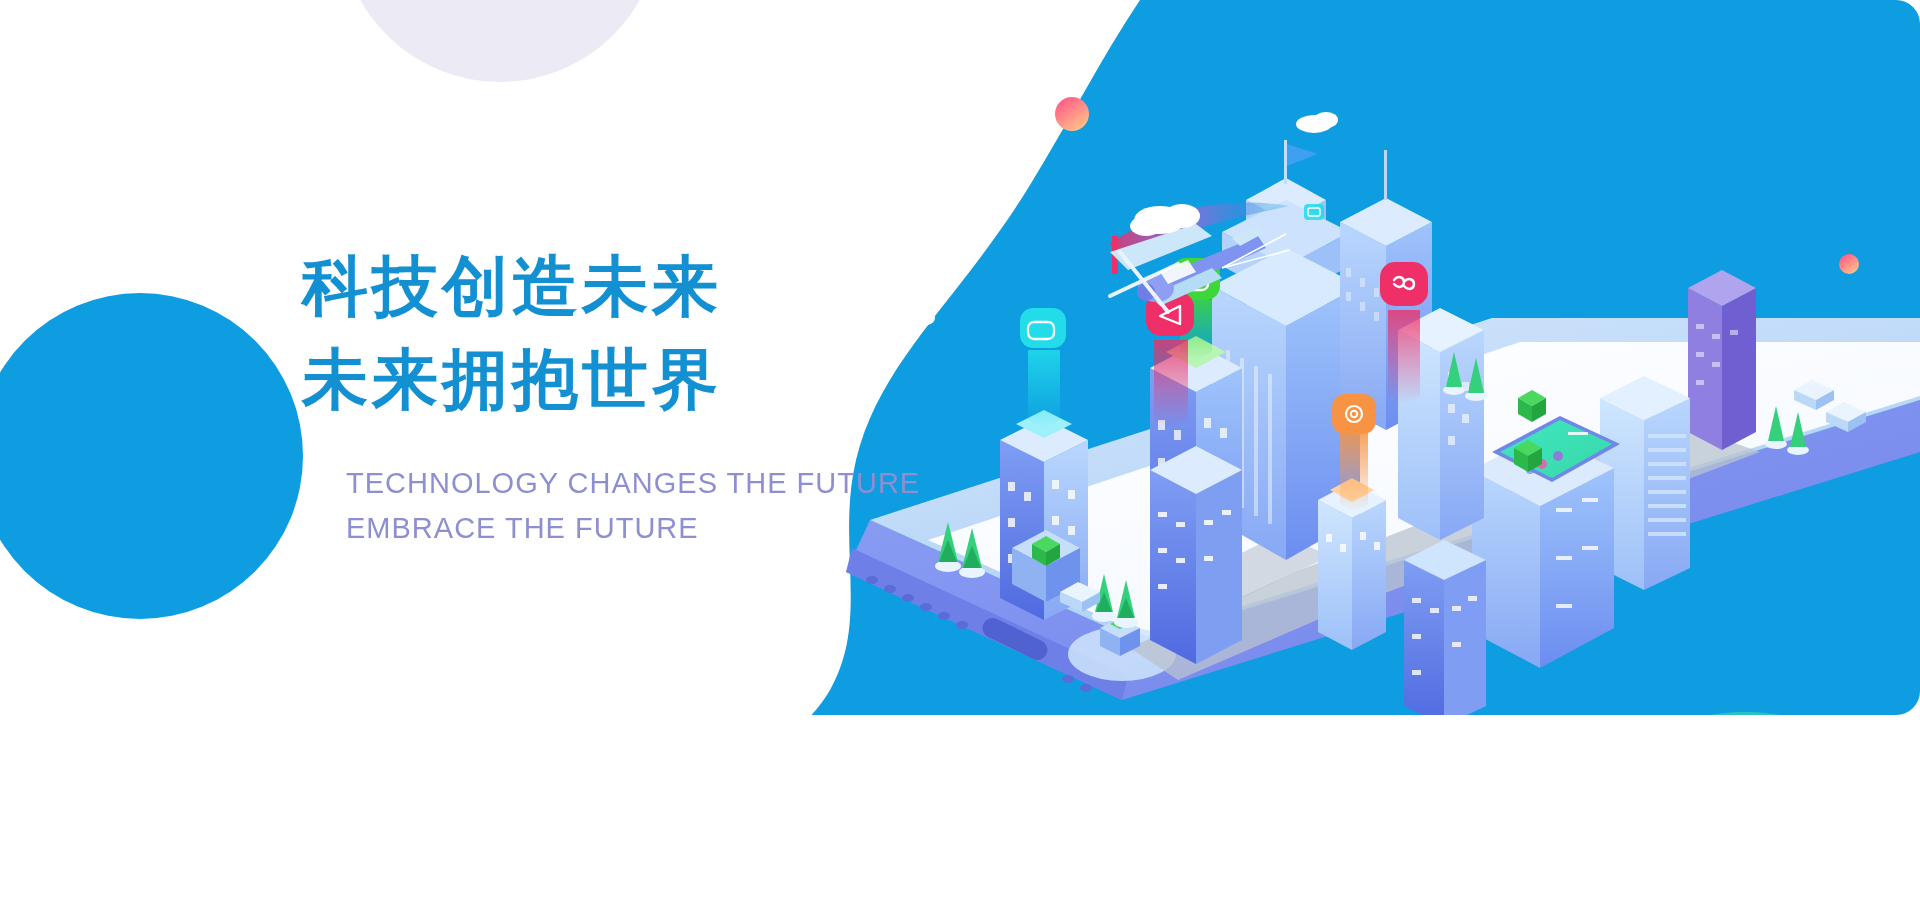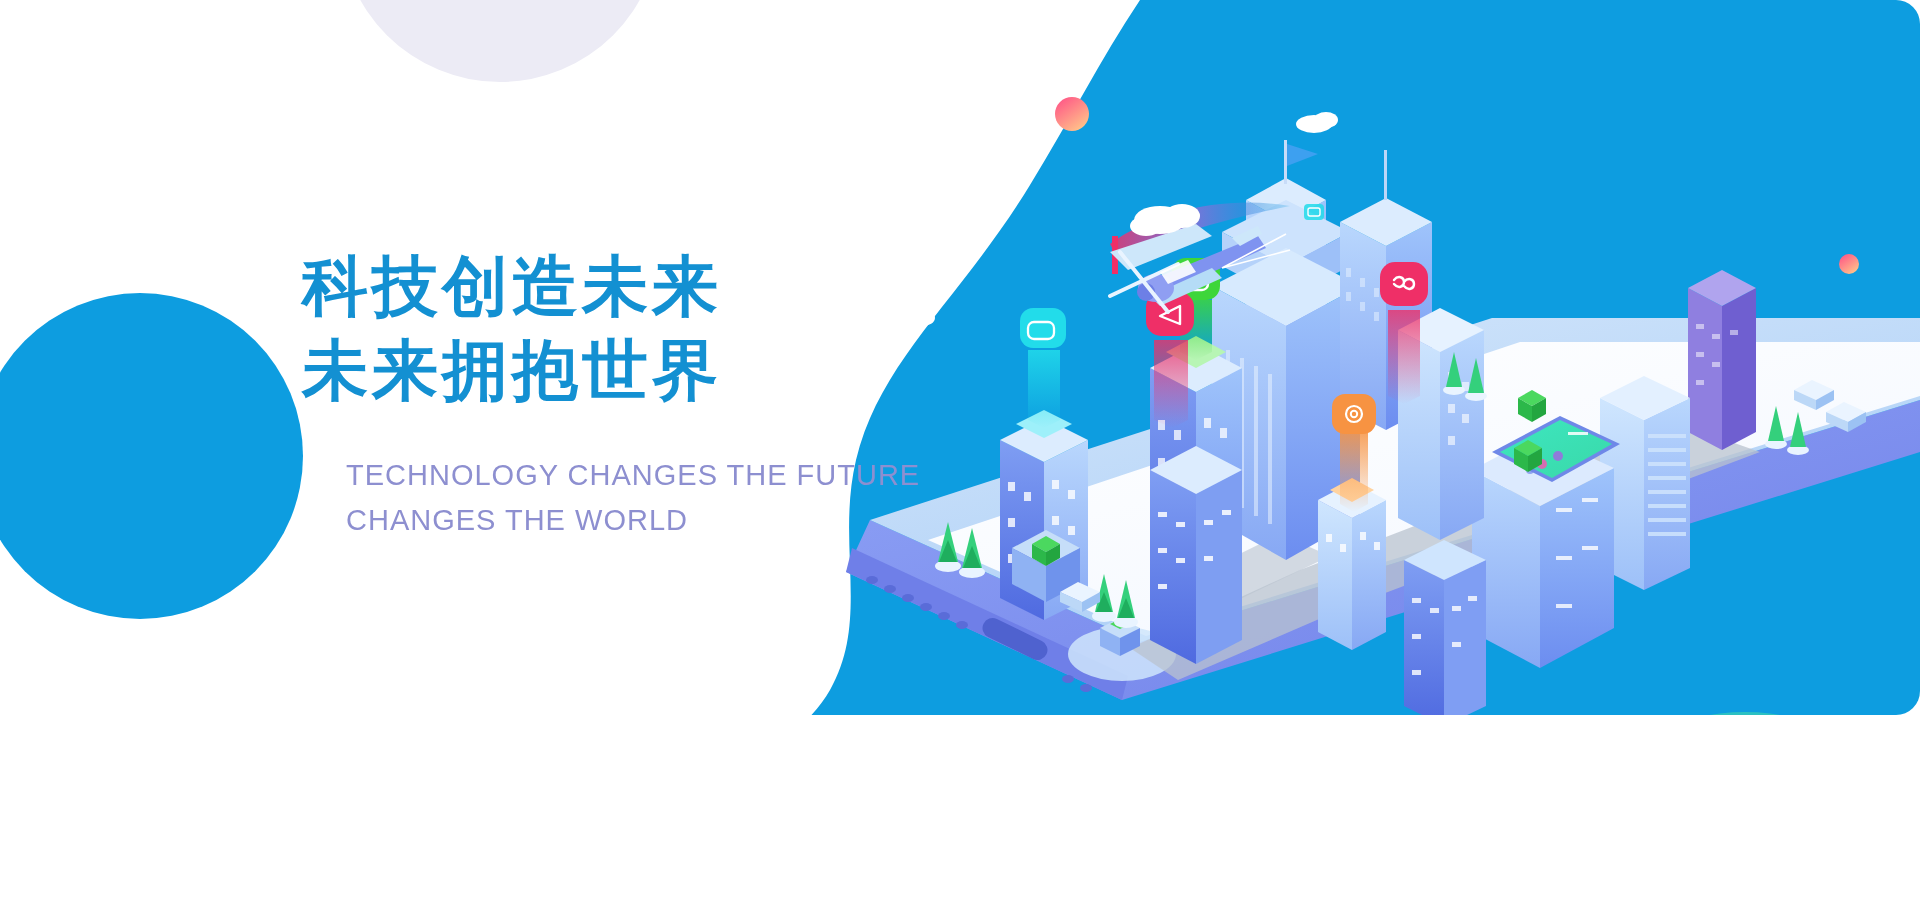--- a/index.html
+++ b/index.html
@@ -22,21 +22,21 @@
   }
   .headline{
     font-size:66px;
     font-weight:bold;
     line-height:1.16;
     letter-spacing:4px;
     color:#1390d2;
     white-space:nowrap;
     margin:0;
   }
-  .headline.l2{margin-top:8px;font-family:Liberation Serif, serif;}
+  .headline.l2{margin-top:16px;}
   .sub{
     margin:0;
     font-size:29px;
     letter-spacing:1.0px;
     line-height:1.55;
     color:#8d8fd0;
     font-weight:400;
     white-space:nowrap;
     padding-left:44px;
   }
@@ -479,17 +479,17 @@
         </g>
       </g>
     </g>
   </svg>
 
   <div id="copy">
     <h1 class="headline">科技创造未来</h1>
     <h1 class="headline l2">未来拥抱世界</h1>
     <div id="sub-wrap">
       <p class="sub">TECHNOLOGY CHANGES THE FUTURE</p>
-      <p class="sub">CHANGES THE WORLD</p>
+      <p class="sub">EMBRACE THE FUTURE</p>
     </div>
   </div>
 
 </div>
 
 </body></html>

